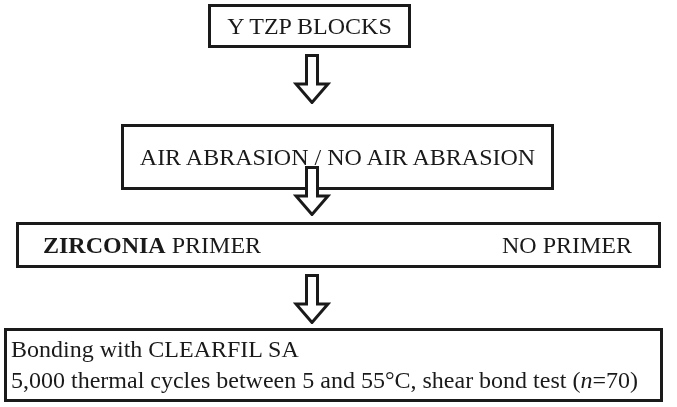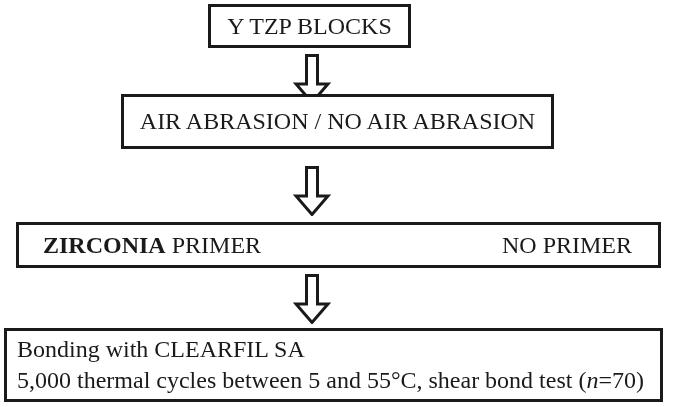--- a/index.html
+++ b/index.html
@@ -22,32 +22,32 @@
     box-sizing: border-box;
     border: 3px solid #1a1a1a;
     background: #ffffff;
     display: flex;
     align-items: center;
     justify-content: center;
     font-size: 24px;
     white-space: nowrap;
   }
   .box1 { left: 208px; top: 4px;   width: 203px; height: 44px; }
-  .box2 { left: 121px; top: 94px; width: 433px; height: 55px; }
+  .box2 { left: 121px; top: 124px; width: 433px; height: 66px; }
   .box3 {
     left: 16px;  top: 222px; width: 645px; height: 46px;
     justify-content: space-between;
     padding: 0 26px 0 24px;
   }
   .box4 {
     left: 4px;   top: 328px; width: 659px; height: 74px;
     flex-direction: column;
     align-items: flex-start;
     justify-content: center;
-    padding-left: 10px;
+    padding-left: 4px;
     line-height: 31px;
   }
   .bold { font-weight: 700; }
   .ital { font-style: italic; }
   .arrow {
     position: absolute;
     left: 293px;
     width: 38px;
     height: 50px;
   }

